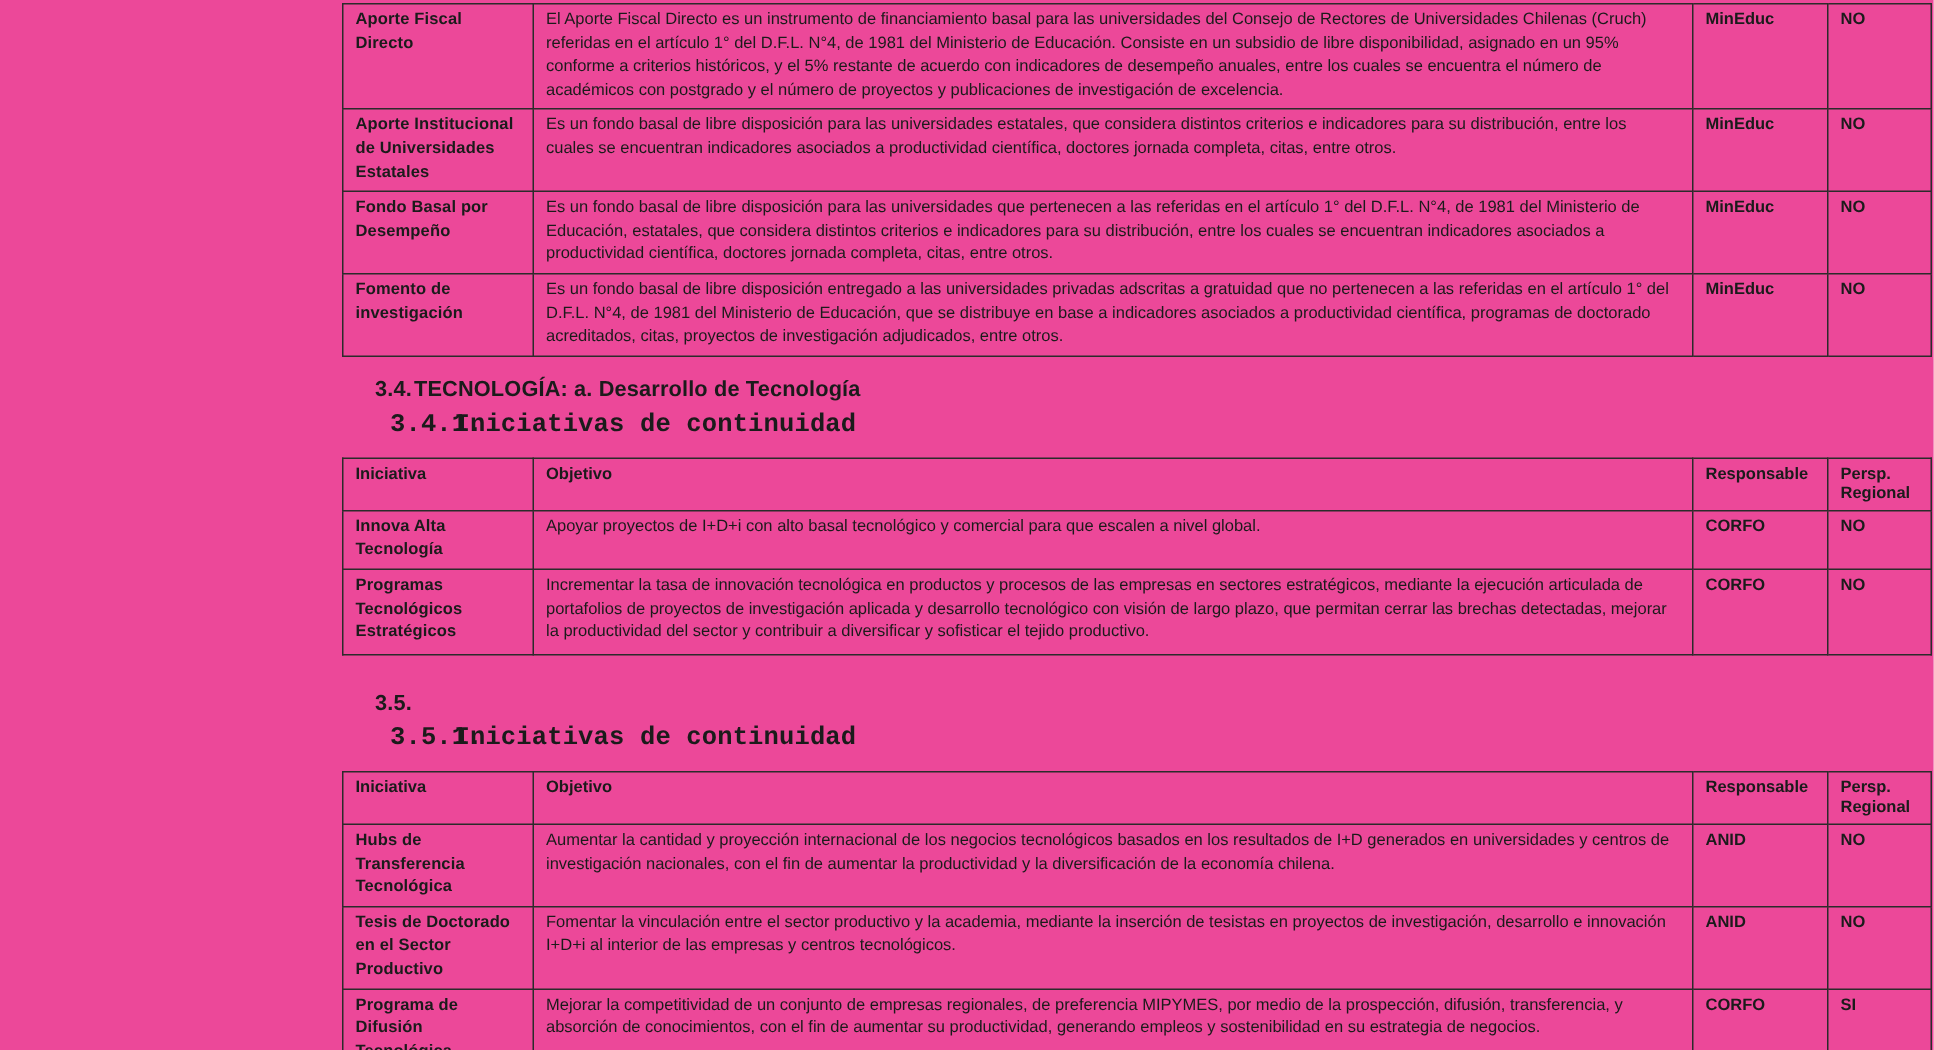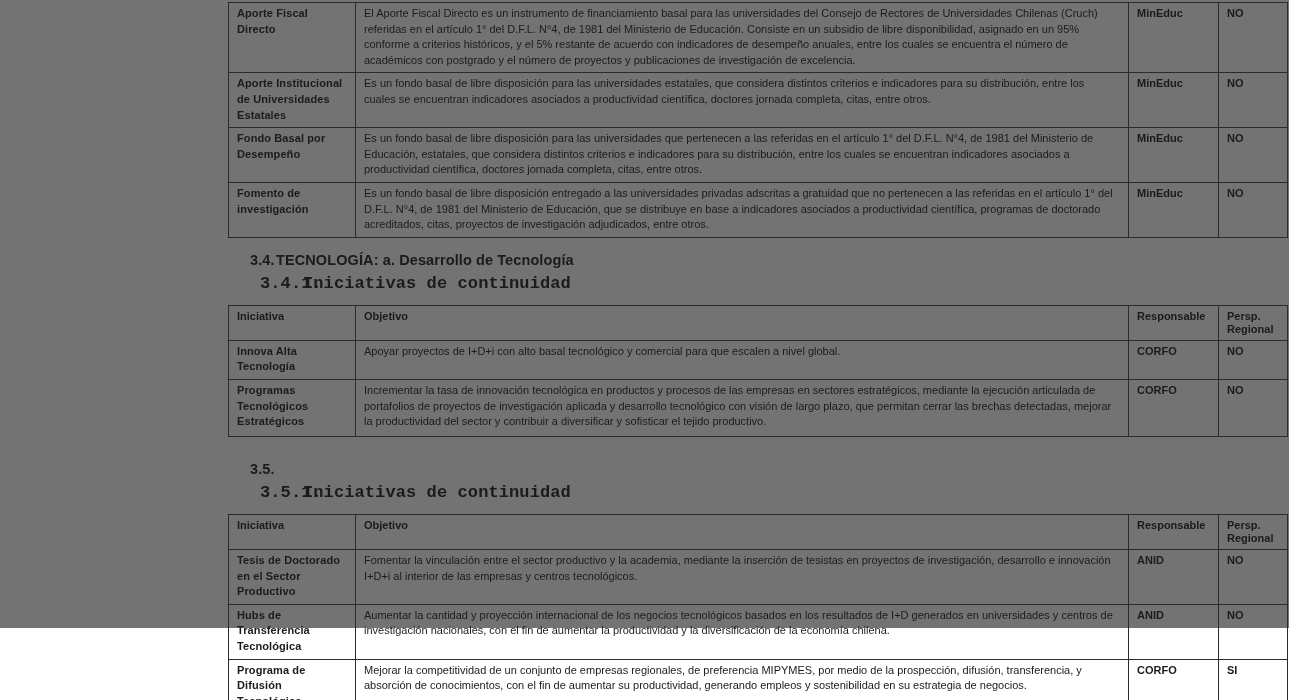--- a/index.html
+++ b/index.html
@@ -6,22 +6,22 @@
   html, body { width: 1289px; height: 700px; }
   body {
     background: #ffffff;
     font-family: "Liberation Sans", sans-serif;
     color: #1b1b1b;
     overflow: hidden;
   }
   .page {
     position: relative;
     width: 1289px;
-    height: 628px;
-    background: #737373;
+    height: 700px;
+    background: #ec4899;
   }
   .content {
     position: absolute;
     left: 228px;
     top: 2px;
     width: 1059px;
   }
   table.doc-table {
     width: 1059px;
     border-collapse: collapse;
@@ -155,29 +155,29 @@
           <col class="w-resp">
           <col class="w-persp">
         </colgroup>
       <tbody>
         <tr style="height:27px">
           <td class="hcell">Iniciativa</td>
           <td class="hcell">Objetivo</td>
           <td class="hcell">Responsable</td>
           <td class="hcell">Persp. Regional</td>
         </tr>
+        <tr style="height:51px">
+          <td class="c-ini">Hubs de Transferencia Tecnológica</td>
+          <td>Aumentar la cantidad y proyección internacional de los negocios tecnológicos basados en los resultados de I+D generados en universidades y centros de investigación nacionales, con el fin de aumentar la productividad y la diversificación de la economía chilena.</td>
+          <td class="c-resp">ANID</td>
+          <td class="c-persp">NO</td>
+        </tr>
         <tr style="height:47px">
           <td class="c-ini">Tesis de Doctorado en el Sector Productivo</td>
           <td>Fomentar la vinculación entre el sector productivo y la academia, mediante la inserción de tesistas en proyectos de investigación, desarrollo e innovación I+D+i al interior de las empresas y centros tecnológicos.</td>
-          <td class="c-resp">ANID</td>
-          <td class="c-persp">NO</td>
-        </tr>
-        <tr style="height:51px">
-          <td class="c-ini">Hubs de Transferencia Tecnológica</td>
-          <td>Aumentar la cantidad y proyección internacional de los negocios tecnológicos basados en los resultados de I+D generados en universidades y centros de investigación nacionales, con el fin de aumentar la productividad y la diversificación de la economía chilena.</td>
           <td class="c-resp">ANID</td>
           <td class="c-persp">NO</td>
         </tr>
         <tr style="height:44px">
           <td class="c-ini">Programa de Difusión Tecnológica Regional</td>
           <td>Mejorar la competitividad de un conjunto de empresas regionales, de preferencia MIPYMES, por medio de la prospección, difusión, transferencia, y absorción de conocimientos, con el fin de aumentar su productividad, generando empleos y sostenibilidad en su estrategia de negocios.</td>
           <td class="c-resp">CORFO</td>
           <td class="c-persp">SI</td>
         </tr>
 

